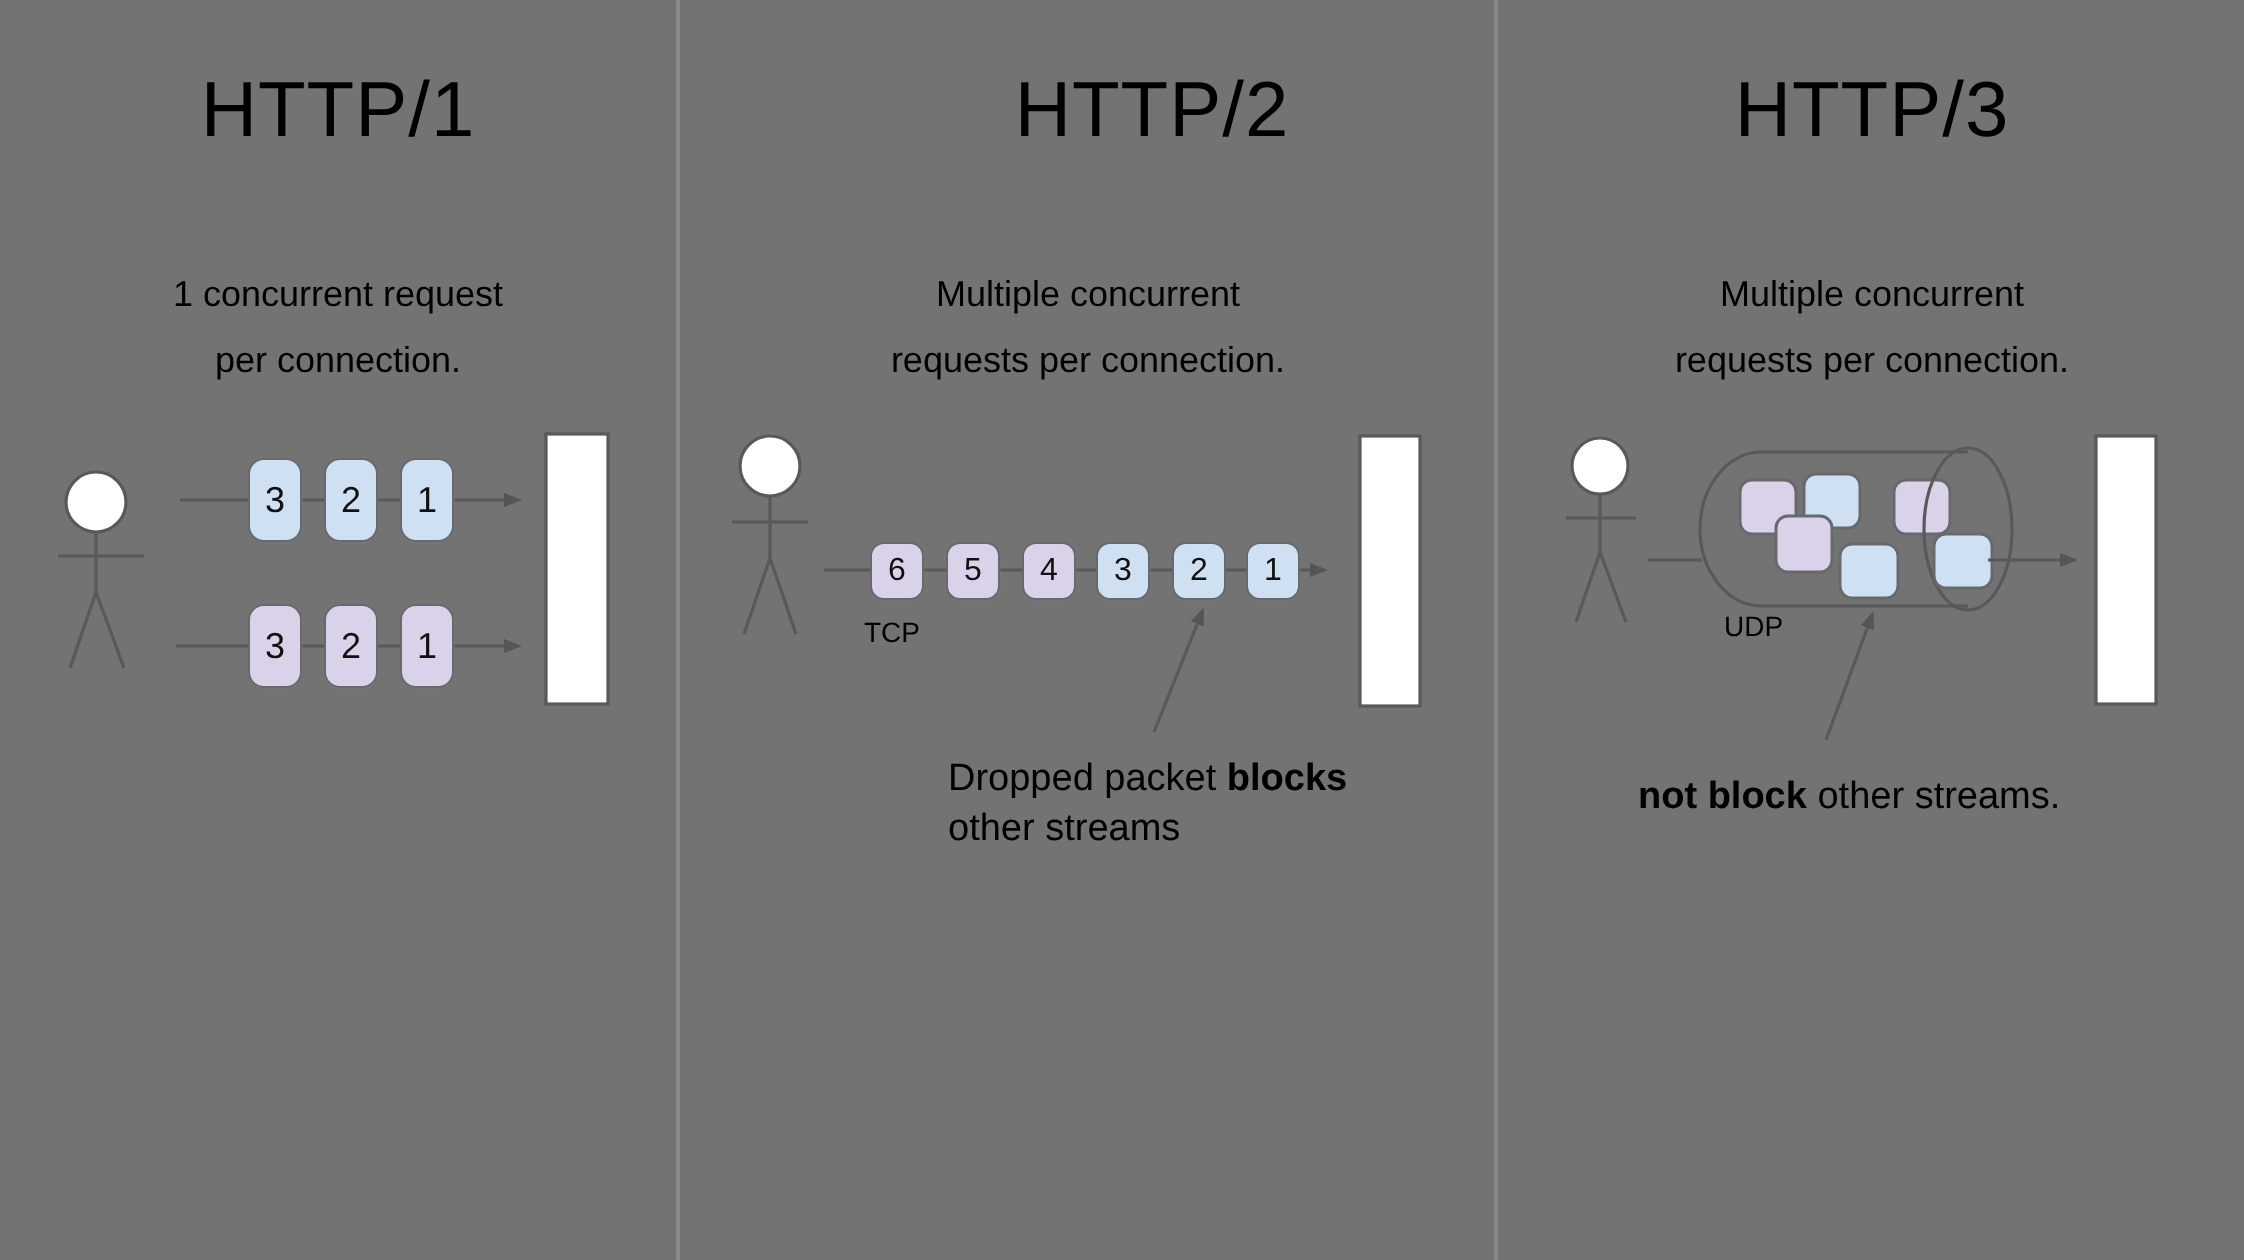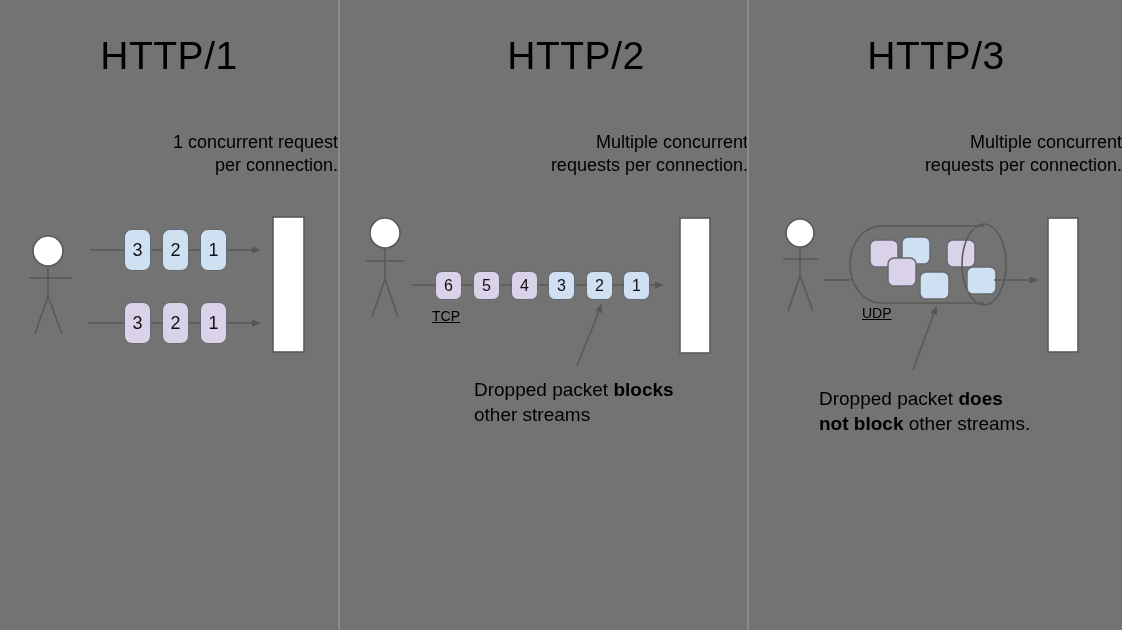--- a/index.html
+++ b/index.html
@@ -3,29 +3,29 @@
 <meta charset="utf-8">
 <style>
   html,body{margin:0;padding:0;background:#fff;}
   #stage{
     position:relative;width:1122px;height:630px;background:#737373;
     font-family:"Liberation Sans","DejaVu Sans",sans-serif;color:#000;overflow:hidden;
   }
   .divider{position:absolute;top:0;bottom:0;width:2px;background:#8a8a8a;}
   .col-layer{position:absolute;inset:0;}
   .title{position:absolute;top:32px;font-size:39px;line-height:48px;text-align:center;letter-spacing:0.5px;}
-  .subtitle{position:absolute;top:131px;font-size:18px;line-height:23px;text-align:right;white-space:pre-line;}
+  .subtitle{position:absolute;top:131px;font-size:18px;line-height:33px;text-align:center;white-space:pre-line;}
   .packet{
     position:absolute;border:1.5px solid #666a6e;border-radius:8px;
     display:flex;align-items:center;justify-content:center;
     font-size:18px;color:#111;box-sizing:border-box;
     box-shadow:0.5px 1px 0 rgba(120,120,120,.35);
   }
   .packet.small{border-radius:7px;font-size:16px;}
-  .proto-label{position:absolute;font-size:14px;line-height:17px;text-decoration:underline;}
+  .proto-label{position:absolute;font-size:14px;line-height:17px;}
   .annotation{position:absolute;font-size:19px;line-height:25px;white-space:nowrap;}
   .annotation b{font-weight:700;}
   svg{position:absolute;left:0;top:0;}
   .stroke{stroke:#595959;stroke-width:1.6;fill:none;}
   .fillwhite{fill:#ffffff;}
   .pkt-rect{stroke:#666a6e;stroke-width:1.5;}
 </style>
 </head>
 <body>
 
@@ -115,18 +115,17 @@
   <div class="divider" style="left:747px;"></div>
 
   <div class="col-layer">
     <div class="title" style="left:750px;width:372px;text-align:center;">HTTP/3</div>
     <div class="subtitle" style="left:750px;width:372px;">Multiple concurrent
 requests per connection.</div>
 
     <div class="proto-label" style="left:862px;top:305px;text-align:right;">UDP</div>
 
     <div class="annotation" style="left:819px;top:386px;">
-      <div><span>Dropped packet </span><b>does</b></div>
       <div><b>not block</b><span> other streams.</span></div>
     </div>
   </div>
 
 </div>
 
 </body></html>

